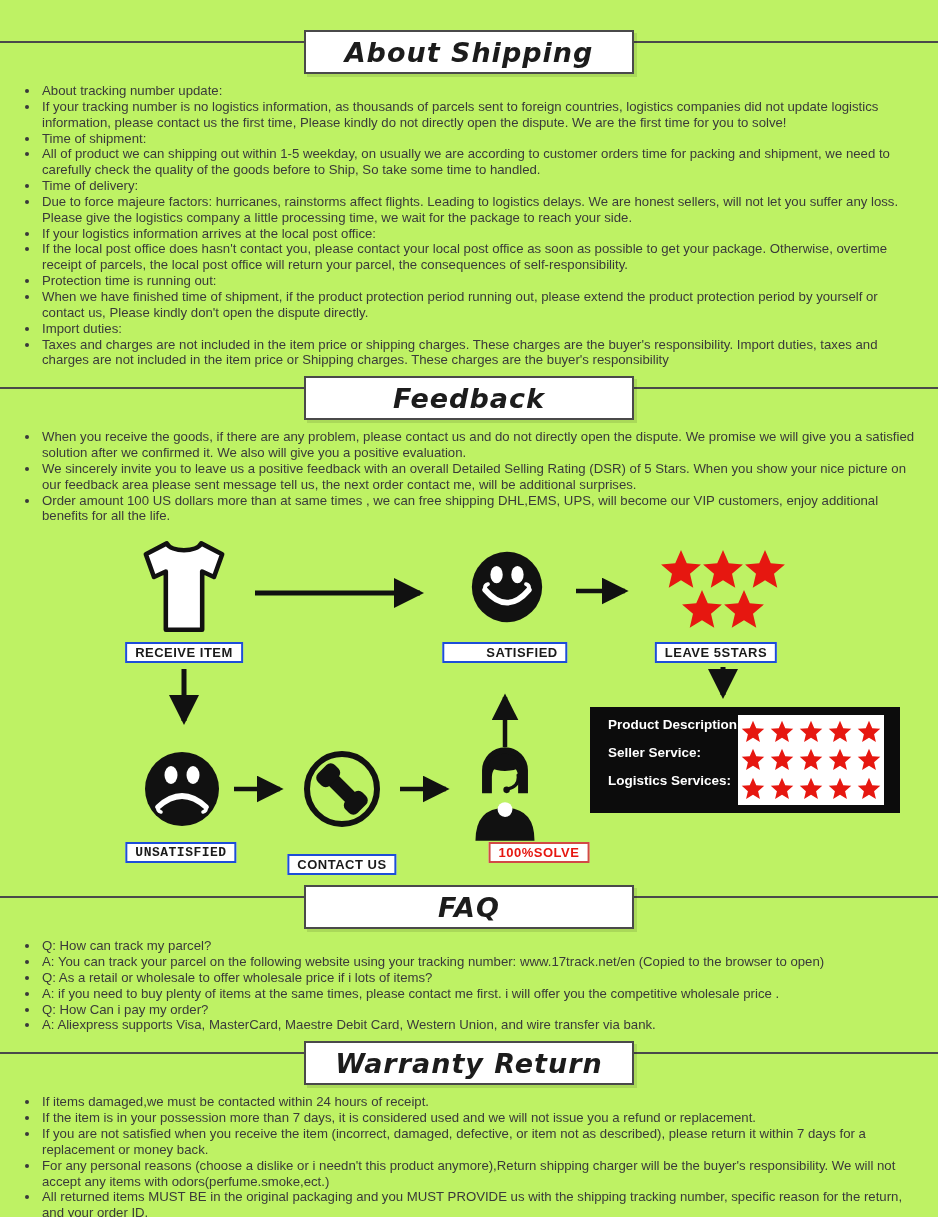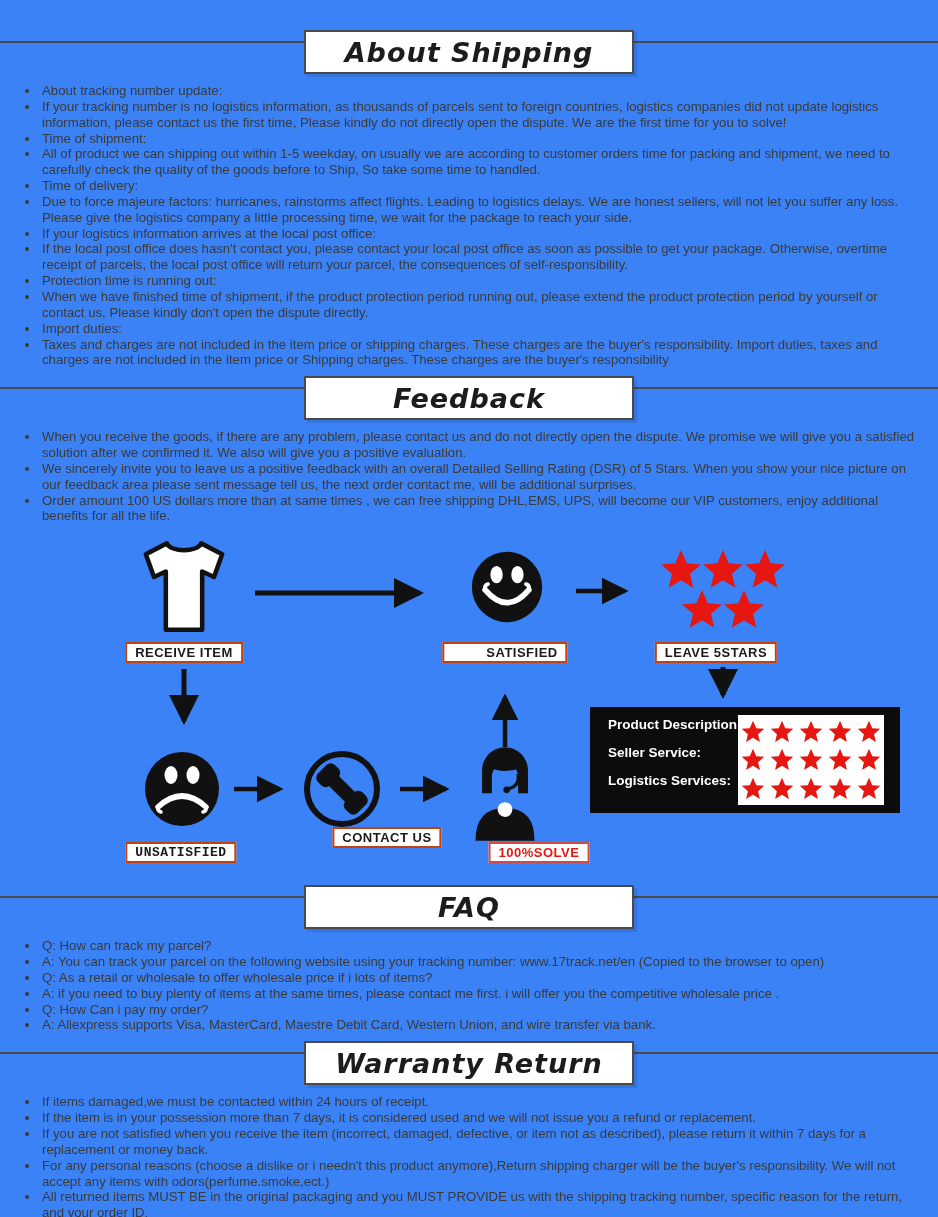--- a/index.html
+++ b/index.html
@@ -1,36 +1,36 @@
 <!DOCTYPE html>
 <html style="--red: #e61710;"><head>
 <meta charset="utf-8">
 <style>
   html,body{margin:0;padding:0;background:#fff;}
-  .page{width:938px;height:1217px;background:#3b82f6;position:relative;overflow:hidden;
+  .page{width:938px;height:1217px;background:#bef264;position:relative;overflow:hidden;
         font-family:"Liberation Sans",sans-serif;color:#3a3a3a;}
   
   .sec-head{position:relative;height:46px;}
   .sec-head.first{margin-top:30px;}
   .sec-head.gap{margin-top:8px;}
   .sec-rule{position:absolute;left:0;right:0;top:11px;border-top:2px solid #4a4a4a;}
   .sec-box{position:absolute;left:50%;transform:translateX(-50%);width:326px;height:40px;top:0;
            background:#fff;border:2px solid #4a4a4a;box-shadow:3px 3px 0 rgba(0,0,0,0.10);
            display:flex;align-items:center;justify-content:center;z-index:2;}
   .sec-title{font-family:"DejaVu Sans",sans-serif;font-style:italic;font-weight:bold;
              font-size:27px;color:#1c1c1c;letter-spacing:1px;white-space:nowrap;}
   
   ul.bullets{margin:7px 16px 5px 0;font-size:13.2px;line-height:1.2;
              color:#3a3a3a;list-style:disc;}
   ul.bullets li{margin:0;padding:0 0 0 2px;}
   
   .diagram{position:relative;height:348px;margin-top:4px;}
   .diagram svg.icon{position:absolute;}
   .arrows{position:absolute;left:0;top:0;width:938px;height:348px;}
-  .diag-label{position:absolute;transform:translateX(-50%);background:#fff;border:2px solid #c2410c;
+  .diag-label{position:absolute;transform:translateX(-50%);background:#fff;border:2px solid #1d4ed8;
               font-weight:bold;font-size:13px;color:#1a1a1a;padding:1px 8px;white-space:nowrap;
               letter-spacing:0.5px;z-index:3;text-align:center;}
   .diag-label.red{color:var(--red,#e02020);border-color:#d24a45;}
   .black-panel{position:absolute;left:590px;top:178px;width:310px;height:106px;background:#0c0c0c;
                box-sizing:border-box;}
   .panel-labels{position:absolute;left:18px;top:10px;display:flex;flex-direction:column;gap:13px;}
   .panel-label{color:#fff;font-weight:bold;font-size:13.5px;white-space:nowrap;}
   .star-panel{position:absolute;left:148px;top:8px;width:146px;height:90px;background:#fff;
               display:flex;flex-direction:column;justify-content:space-around;padding:2px 2px;box-sizing:border-box;}
   .star-row{display:flex;justify-content:space-between;}
@@ -194,21 +194,21 @@
     <div class="diag-label" style="left:181px;top:313px;font-family:Liberation Mono, monospace;">UNSATISFIED</div>
 
     <svg class="icon" style="left:302px;top:220px;" width="80" height="80" viewBox="0 0 80 80">
       <circle cx="40" cy="40" r="35" fill="none" stroke="#111" stroke-width="6"></circle>
       <g transform="rotate(45 40 40)">
         <rect x="16" y="33" width="48" height="14" rx="7" fill="#111"></rect>
         <rect x="12" y="28" width="17" height="24" rx="6" fill="#111"></rect>
         <rect x="51" y="28" width="17" height="24" rx="6" fill="#111"></rect>
       </g>
     </svg>
-    <div class="diag-label" style="left:342px;top:298px;margin-left:45px;">CONTACT US</div>
+    <div class="diag-label" style="left:342px;top:325px;">CONTACT US</div>
 
     <svg class="icon" style="left:464px;top:210px;" width="82" height="105" viewBox="0 0 100 128">
       <path d="M22 66 V38 a28 28 0 0 1 56 0 V66 h-12 V46 a16 16 0 0 0 -32 0 V66 Z" fill="#111"></path>
       <path d="M30 34 a20 16 0 0 1 40 0 q -20 10 -40 0 Z" fill="#111"></path>
       <path d="M66 44 q 2 14 -13 17" fill="none" stroke="#111" stroke-width="4" stroke-linecap="round"></path>
       <circle cx="52" cy="62" r="4" fill="#111"></circle>
       <path d="M14 124 q 0 -40 36 -40 q 36 0 36 40 Z" fill="#111"></path>
       <circle cx="50" cy="86" r="9" fill="#fff"></circle>
     </svg>
     <div class="diag-label red" style="left:505px;top:313px;margin-left:34px;">100%SOLVE</div>

